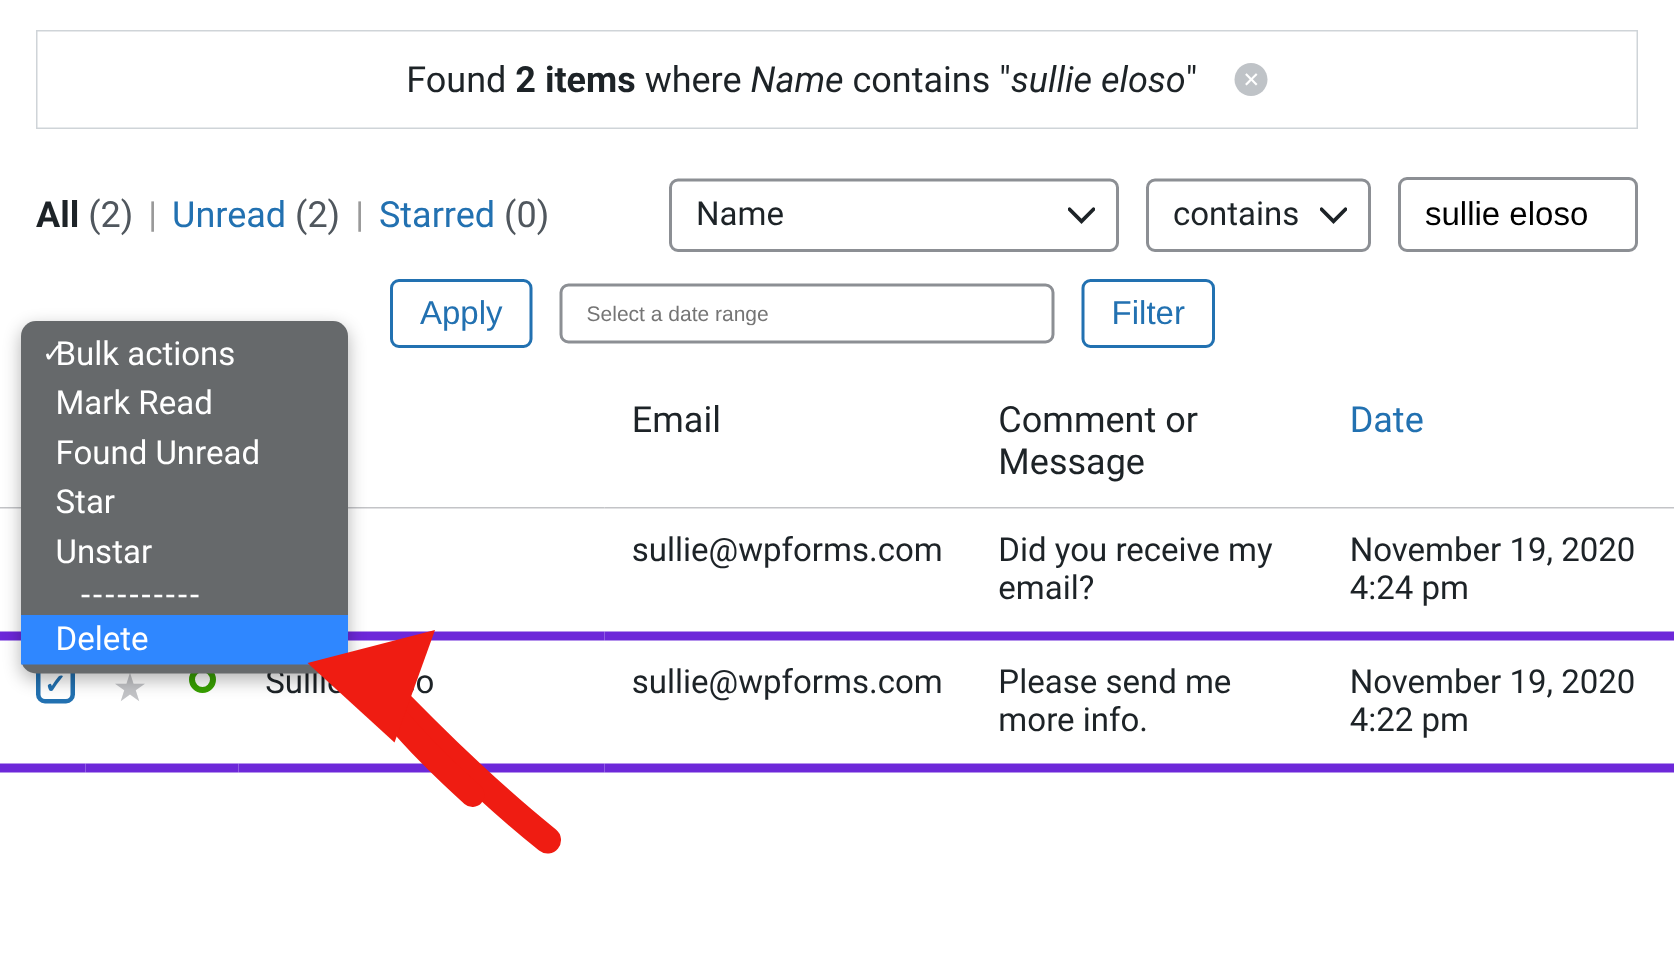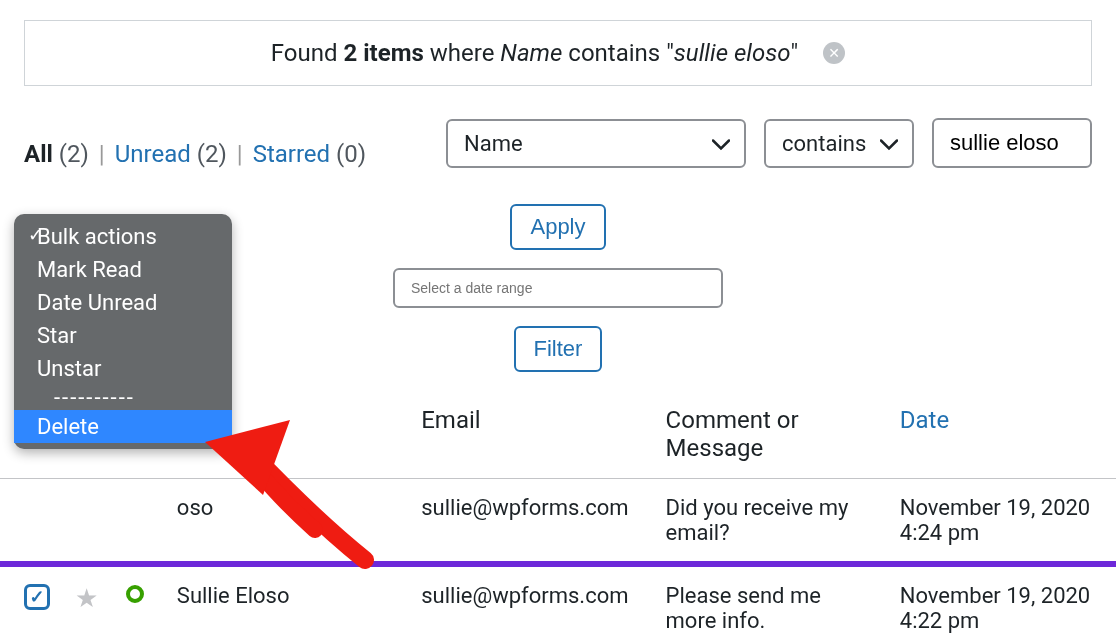--- a/index.html
+++ b/index.html
@@ -33,21 +33,21 @@
       height: 22px;
       background: #bfc3c7;
       border-radius: 50%;
       color: #fff;
       font-size: 14px;
       margin-left: 8px;
       cursor: pointer;
     }
     .filter-row {
       display: flex;
-      align-items: flex-end;
+      align-items: center;
       padding: 32px 24px 0 24px;
       gap: 10px;
       flex-wrap: nowrap;
     }
     .views {
       font-size: 24px;
       display: flex;
       align-items: center;
       gap: 10px;
       white-space: nowrap;
@@ -88,21 +88,20 @@
       padding: 10px 16px;
       font-size: 22px;
       background: #fff;
       width: 160px;
     }
     .second-row {
       display: flex;
       align-items: center;
       padding: 18px 24px 18px 24px;
       gap: 18px;
-      flex-direction: column;
     }
     .apply-btn, .filter-btn {
       border: 2px solid #2271b1;
       color: #2271b1;
       background: #fff;
       border-radius: 6px;
       padding: 8px 18px;
       font-size: 22px;
       cursor: pointer;
     }
@@ -264,21 +263,21 @@
 <div class="second-row">
   <div style="width:218px"></div>
   <button class="apply-btn">Apply</button>
   <input class="date-range" placeholder="Select a date range" style="">
   <button class="filter-btn">Filter</button>
 </div>
 
 <div class="bulk-dropdown">
   <div class="item checked">Bulk actions</div>
   <div class="item">Mark Read</div>
-  <div class="item">Date Unread</div>
+  <div class="item">Found Unread</div>
   <div class="item">Star</div>
   <div class="item">Unstar</div>
   <div class="divider">----------</div>
   <div class="item delete">Delete</div>
 </div>
 
 <svg class="arrow-annotation" width="220" height="190" viewBox="0 0 220 190">
   <path d="M 170 170 Q 120 130 55 62" stroke="#ef1c12" stroke-width="18" fill="none" stroke-linecap="round"></path>
   <path d="M 120 140 Q 70 95 48 60" stroke="#ef1c12" stroke-width="16" fill="none" stroke-linecap="round"></path>
   <path d="M 10 52 L 95 30 L 68 105 Z" fill="#ef1c12"></path>

